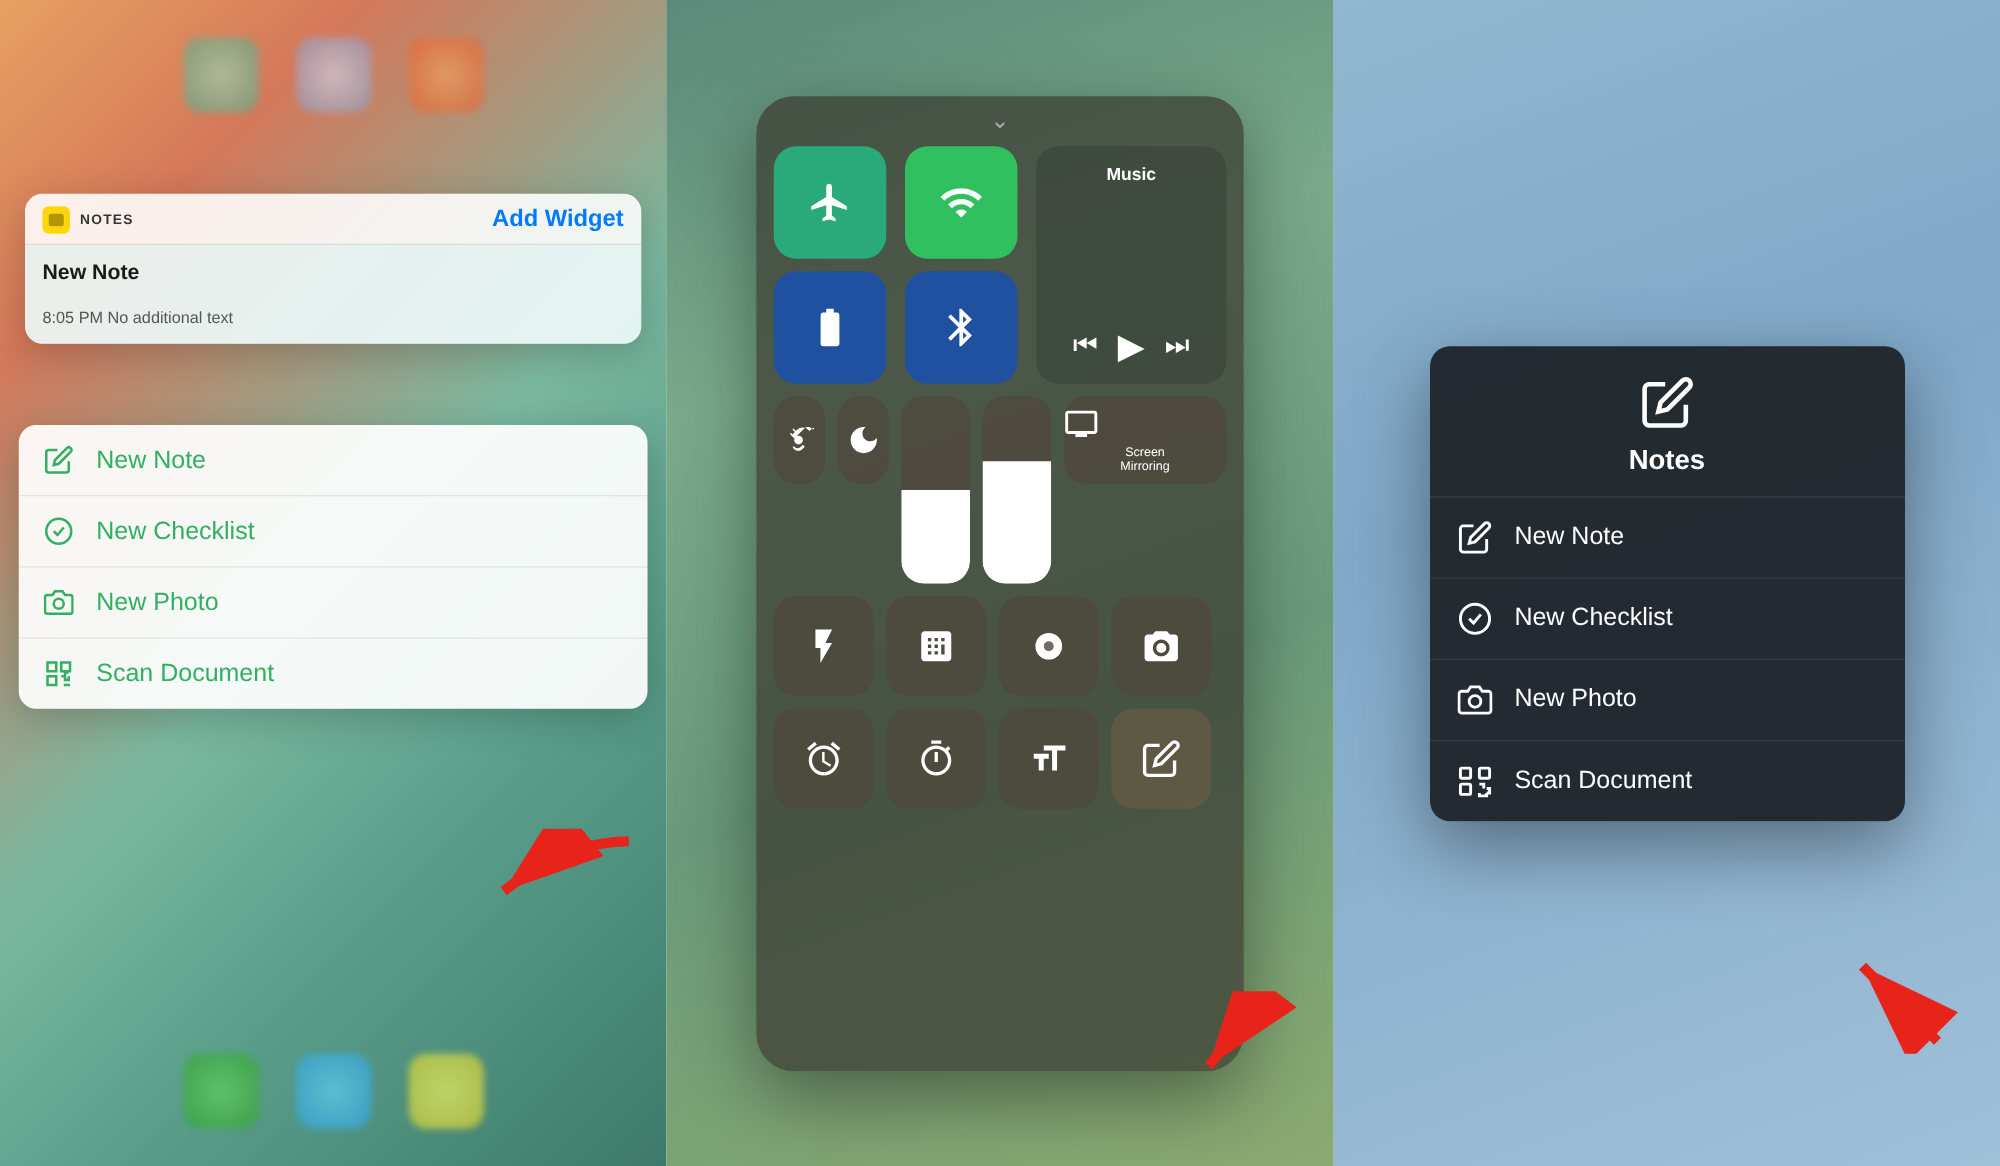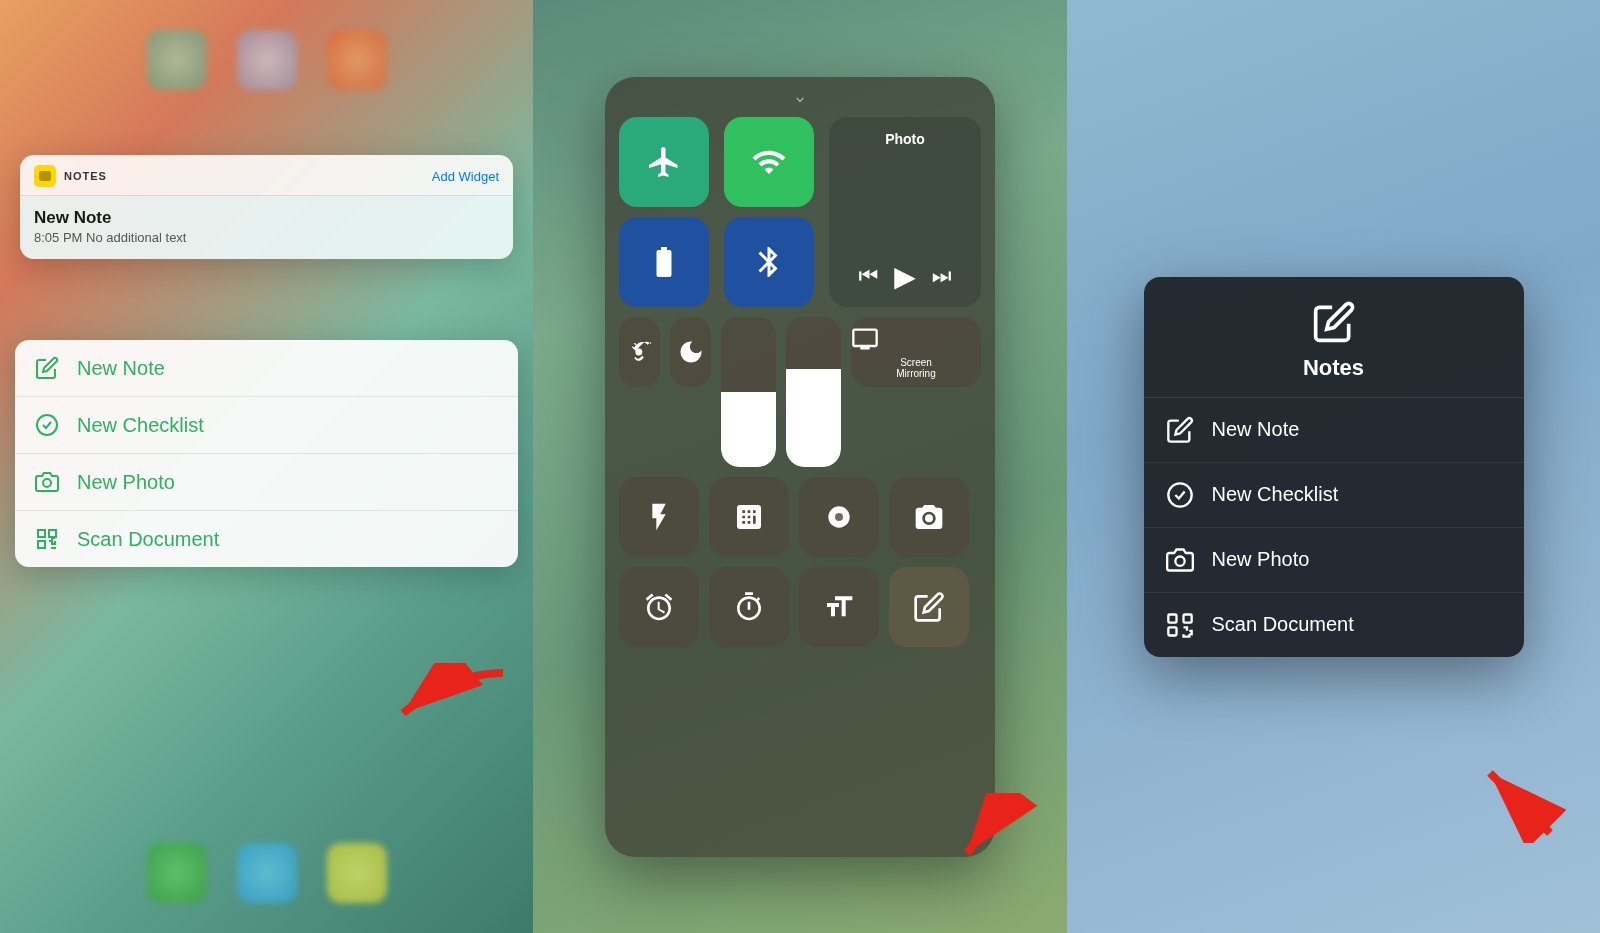--- a/index.html
+++ b/index.html
@@ -95,37 +95,38 @@
       border-radius: 2px;
     }
     .widget-app-name {
       font-size: 11px;
       font-weight: 700;
       letter-spacing: 1px;
       color: #333;
       text-transform: uppercase;
     }
     .add-widget-btn {
-      font-size: 13px;
+      font-size: 19px;
       color: #007AFF;
       cursor: pointer;
+      font-weight: bold;
     }
     .widget-note {
       padding: 12px 14px 14px;
       background: rgba(200,240,240,0.3);
     }
     .widget-note-title {
       font-size: 17px;
       font-weight: 700;
       color: #1a1a1a;
     }
     .widget-note-sub {
       font-size: 13px;
       color: #555;
-      margin-top: 2px;
+      margin-top: 18px;
     }
 
     
     .quick-actions {
       position: absolute;
       top: 340px;
       left: 15px;
       right: 15px;
       background: rgba(255,255,255,0.92);
       border-radius: 14px;
@@ -553,21 +554,21 @@
           </div>
 
           <div class="cc-btn cc-btn-bt">
             <svg viewBox="0 0 24 24" fill="white">
               <path d="M17.71 7.71L12 2h-1v7.59L6.41 5 5 6.41 10.59 12 5 17.59 6.41 19 11 14.41V22h1l5.71-5.71-4.3-4.29 4.3-4.29zM13 5.83l1.88 1.88L13 9.59V5.83zm1.88 10.46L13 18.17v-3.76l1.88 1.88z"></path>
             </svg>
           </div>
         </div>
 
         <div class="cc-music">
-          <div class="cc-music-title">Photo</div>
+          <div class="cc-music-title">Music</div>
           <div class="cc-music-controls">
             <span class="cc-music-btn">⏮</span>
             <span class="cc-music-btn cc-music-play">▶</span>
             <span class="cc-music-btn">⏭</span>
           </div>
         </div>
       </div>
 
       <div style="display:flex; gap:10px;">
 

